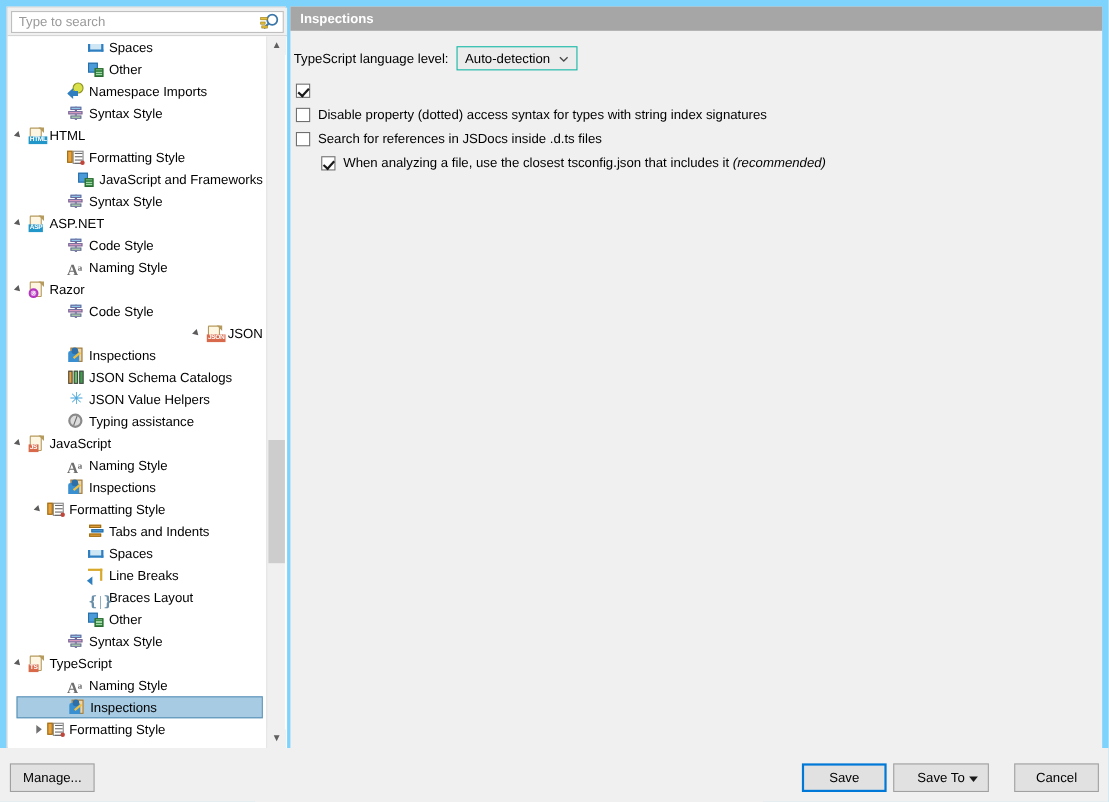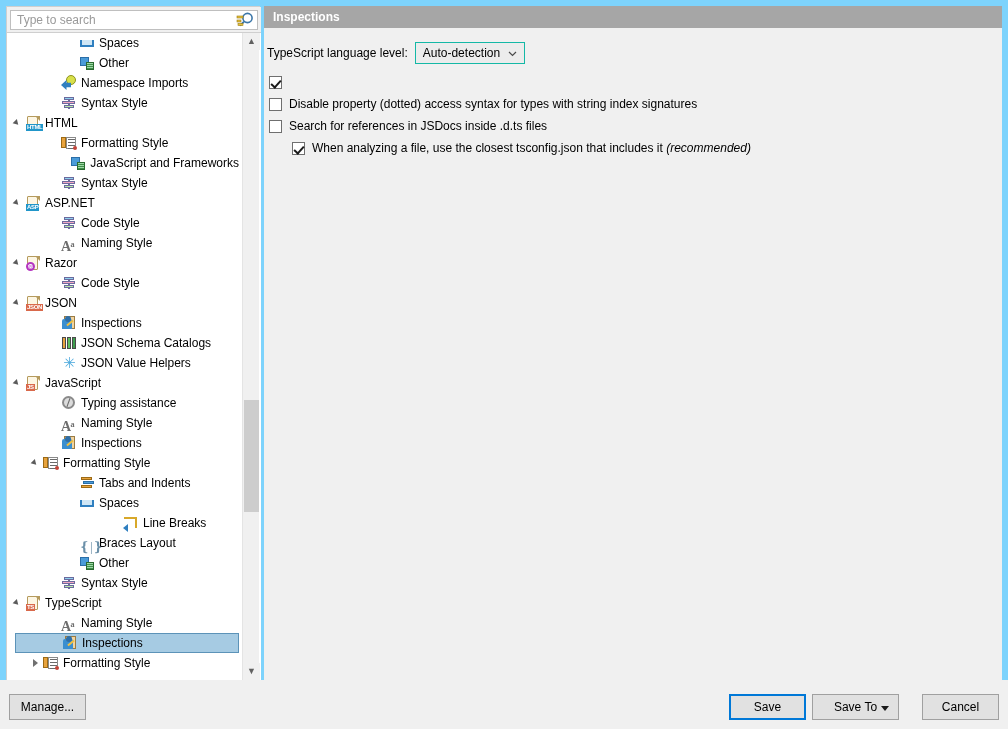--- a/index.html
+++ b/index.html
@@ -371,32 +371,32 @@
           <div class="tree-row" style="padding-left: 41px;"><span class="tw"></span><span class="ico ic-syntax"><span class="stem"></span><span class="b1"></span><span class="b2"></span><span class="b3"></span></span><span class="lbl">Syntax Style</span></div>
           <div class="tree-row" style="padding-left: 5px;"><span class="tw expanded"></span><span class="ico ic-file"><span class="page"></span><span class="fold"></span><span class="tag tag-html">HTML</span></span><span class="lbl">HTML</span></div>
           <div class="tree-row" style="padding-left: 41px;"><span class="tw"></span><span class="ico ic-format"><span class="lines"></span><span class="pen"></span><span class="dot"></span></span><span class="lbl">Formatting Style</span></div>
           <div class="tree-row" style="padding-left: 41px; text-align: right;"><span class="tw"></span><span class="ico ic-other"><span class="sq1"></span><span class="sq2"></span></span><span class="lbl">JavaScript and Frameworks</span></div>
           <div class="tree-row" style="padding-left: 41px;"><span class="tw"></span><span class="ico ic-syntax"><span class="stem"></span><span class="b1"></span><span class="b2"></span><span class="b3"></span></span><span class="lbl">Syntax Style</span></div>
           <div class="tree-row" style="padding-left: 5px;"><span class="tw expanded"></span><span class="ico ic-file"><span class="page"></span><span class="fold"></span><span class="tag tag-asp">ASP</span></span><span class="lbl">ASP.NET</span></div>
           <div class="tree-row" style="padding-left: 41px;"><span class="tw"></span><span class="ico ic-syntax"><span class="stem"></span><span class="b1"></span><span class="b2"></span><span class="b3"></span></span><span class="lbl">Code Style</span></div>
           <div class="tree-row" style="padding-left: 41px;"><span class="tw"></span><span class="ico ic-naming"><span class="txt">Aᵃ</span></span><span class="lbl">Naming Style</span></div>
           <div class="tree-row" style="padding-left: 5px;"><span class="tw expanded"></span><span class="ico ic-file"><span class="page"></span><span class="fold"></span><span class="atmark">@</span></span><span class="lbl">Razor</span></div>
           <div class="tree-row" style="padding-left: 41px;"><span class="tw"></span><span class="ico ic-syntax"><span class="stem"></span><span class="b1"></span><span class="b2"></span><span class="b3"></span></span><span class="lbl">Code Style</span></div>
-          <div class="tree-row" style="padding-left: 5px;"><span class="tw expanded"></span><span class="ico ic-file"><span class="page"></span><span class="fold"></span><span class="tag tag-json">JSON</span></span><span class="lbl">JSON</span></div>
+          <div class="tree-row" style="padding-left: 5px; text-align: right;"><span class="tw expanded"></span><span class="ico ic-file"><span class="page"></span><span class="fold"></span><span class="tag tag-json">JSON</span></span><span class="lbl">JSON</span></div>
           <div class="tree-row" style="padding-left: 41px;"><span class="tw"></span><span class="ico ic-inspect"><span class="doc"></span><span class="person"></span><span class="head"></span><span class="pen2"></span></span><span class="lbl">Inspections</span></div>
           <div class="tree-row" style="padding-left: 41px;"><span class="tw"></span><span class="ico ic-catalog"><span class="b b1"></span><span class="b b2"></span><span class="b b3"></span></span><span class="lbl">JSON Schema Catalogs</span></div>
           <div class="tree-row" style="padding-left: 41px;"><span class="tw"></span><span class="ico"><span class="ic-star">✳</span></span><span class="lbl">JSON Value Helpers</span></div>
+          <div class="tree-row" style="padding-left: 41px;"><span class="tw"></span><span class="ico ic-typing"><span class="circ"></span></span><span class="lbl">Typing assistance</span></div>
           <div class="tree-row" style="padding-left: 5px;"><span class="tw expanded"></span><span class="ico ic-file"><span class="page"></span><span class="fold"></span><span class="tag tag-js">JS</span></span><span class="lbl">JavaScript</span></div>
-          <div class="tree-row" style="padding-left: 41px;"><span class="tw"></span><span class="ico ic-typing"><span class="circ"></span></span><span class="lbl">Typing assistance</span></div>
           <div class="tree-row" style="padding-left: 41px;"><span class="tw"></span><span class="ico ic-naming"><span class="txt">Aᵃ</span></span><span class="lbl">Naming Style</span></div>
           <div class="tree-row" style="padding-left: 41px;"><span class="tw"></span><span class="ico ic-inspect"><span class="doc"></span><span class="person"></span><span class="head"></span><span class="pen2"></span></span><span class="lbl">Inspections</span></div>
           <div class="tree-row" style="padding-left: 23px;"><span class="tw expanded"></span><span class="ico ic-format"><span class="lines"></span><span class="pen"></span><span class="dot"></span></span><span class="lbl">Formatting Style</span></div>
           <div class="tree-row" style="padding-left: 59px;"><span class="tw"></span><span class="ico ic-tabs"><span class="t1"></span><span class="t2"></span><span class="t3"></span></span><span class="lbl">Tabs and Indents</span></div>
           <div class="tree-row" style="padding-left: 59px;"><span class="tw"></span><span class="ico ic-spaces"><span class="box"></span></span><span class="lbl">Spaces</span></div>
-          <div class="tree-row" style="padding-left: 59px; margin-left: 44px;"><span class="tw"></span><span class="ico ic-linebreak"><span class="arr"></span><span class="tip"></span></span><span class="lbl">Line Breaks</span></div>
+          <div class="tree-row" style="padding-left: 59px;"><span class="tw"></span><span class="ico ic-linebreak"><span class="arr"></span><span class="tip"></span></span><span class="lbl">Line Breaks</span></div>
           <div class="tree-row" style="padding-left: 59px;"><span class="tw"></span><span class="ico ic-braces">❴|❵</span><span class="lbl">Braces Layout</span></div>
           <div class="tree-row" style="padding-left: 59px;"><span class="tw"></span><span class="ico ic-other"><span class="sq1"></span><span class="sq2"></span></span><span class="lbl">Other</span></div>
           <div class="tree-row" style="padding-left: 41px;"><span class="tw"></span><span class="ico ic-syntax"><span class="stem"></span><span class="b1"></span><span class="b2"></span><span class="b3"></span></span><span class="lbl">Syntax Style</span></div>
           <div class="tree-row" style="padding-left: 5px;"><span class="tw expanded"></span><span class="ico ic-file"><span class="page"></span><span class="fold"></span><span class="tag tag-ts">TS</span></span><span class="lbl">TypeScript</span></div>
           <div class="tree-row" style="padding-left: 41px;"><span class="tw"></span><span class="ico ic-naming"><span class="txt">Aᵃ</span></span><span class="lbl">Naming Style</span></div>
           <div class="tree-row selected" style="padding-left: 33px;"><span class="tw"></span><span class="ico ic-inspect"><span class="doc"></span><span class="person"></span><span class="head"></span><span class="pen2"></span></span><span class="lbl">Inspections</span></div>
           <div class="tree-row" style="padding-left: 23px;"><span class="tw collapsed hollow"></span><span class="ico ic-format"><span class="lines"></span><span class="pen"></span><span class="dot"></span></span><span class="lbl">Formatting Style</span></div>
         </div>
     </div>
 

